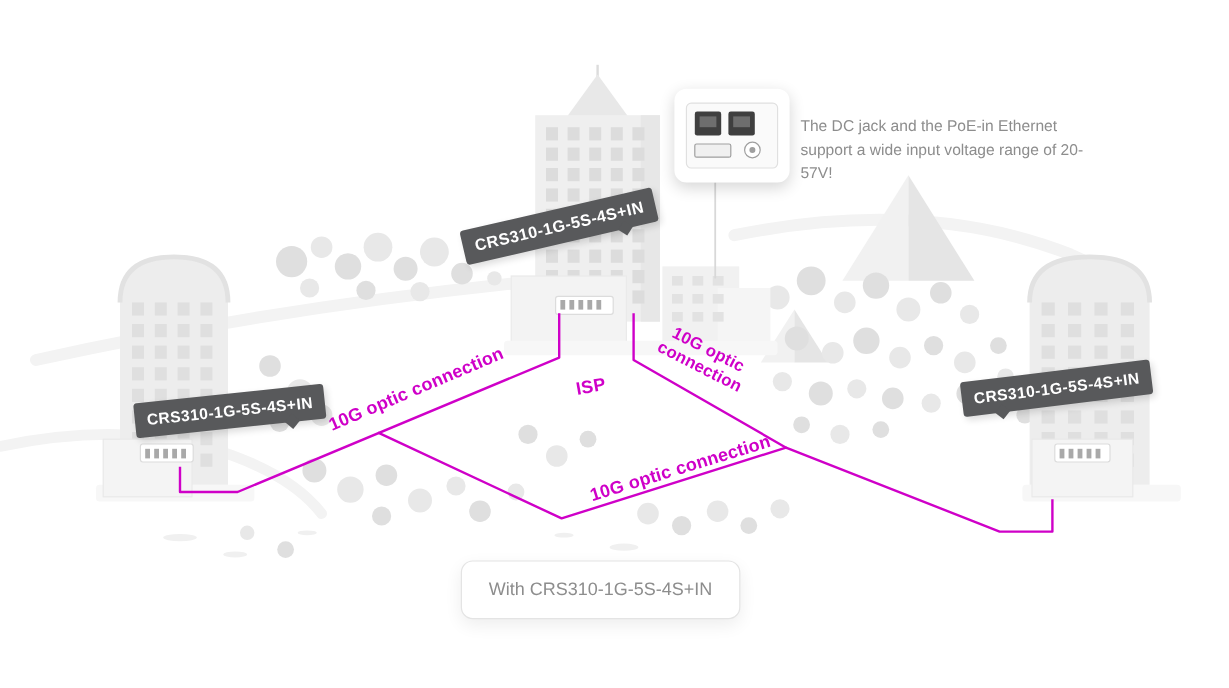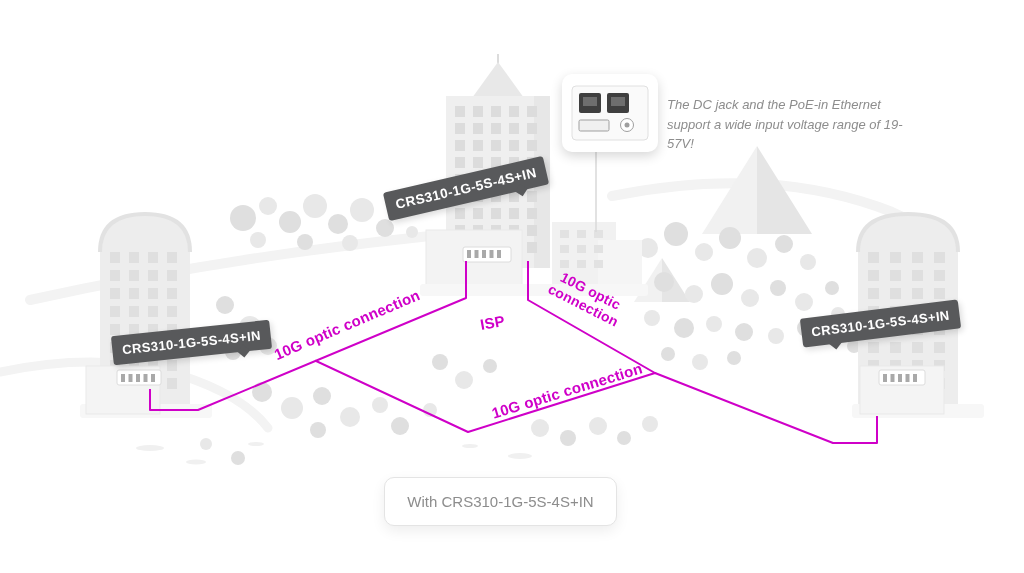--- a/index.html
+++ b/index.html
@@ -65,24 +65,24 @@
     position:absolute; left:562px; top:74px;
     width:96px; height:78px;
     background:#ffffff; border-radius:10px;
     box-shadow:0 4px 12px rgba(0,0,0,.16);
     display:flex; align-items:center; justify-content:center;
   }
   .callout-text {
     position:absolute; left:667px; top:95px; width:252px;
     font-size:13px; line-height:1.5; color:#8d8d8d;
   }
-  .callout-text span { display:block;font-style:italic; }
+  .callout-text span { display:block; }
 
   .caption {
-    position:absolute; left:384px; top:477px; width:233px;
+    position:absolute; left:384px; top:467px; width:233px;
     background:#ffffff;
     border:1px solid #e4e4e4; border-radius:10px;
     box-shadow:0 5px 14px rgba(0,0,0,.07);
     padding:12px 10px;
     text-align:center; font-size:15px; line-height:1.55; color:#8d8d8d;
   }
   .caption span { display:block; }
 </style>
 </head>
 <body>
@@ -374,20 +374,20 @@
       <rect x="12" y="13" width="14" height="9" fill="#6e6e6e"></rect>
       <rect x="36" y="9" width="22" height="20" rx="2" fill="#3f3f3f"></rect>
       <rect x="40" y="13" width="14" height="9" fill="#6e6e6e"></rect>
       <rect x="8" y="36" width="30" height="11" rx="1.5" fill="#f0f0f0" stroke="#9f9f9f"></rect>
       <circle cx="56" cy="41" r="6.5" fill="#ffffff" stroke="#9f9f9f"></circle>
       <circle cx="56" cy="41" r="2.5" fill="#9f9f9f"></circle>
     </svg>
   </div>
   <div class="callout-text">
     <span>The DC jack and the PoE-in Ethernet</span>
-    <span>support a wide input voltage range of 19-57V!</span>
+    <span>support a wide input voltage range of 20-57V!</span>
   </div>
 
   <div class="caption">
     <span>With CRS310-1G-5S-4S+IN</span>
   </div>
 
 </div>
 
 </body></html>

